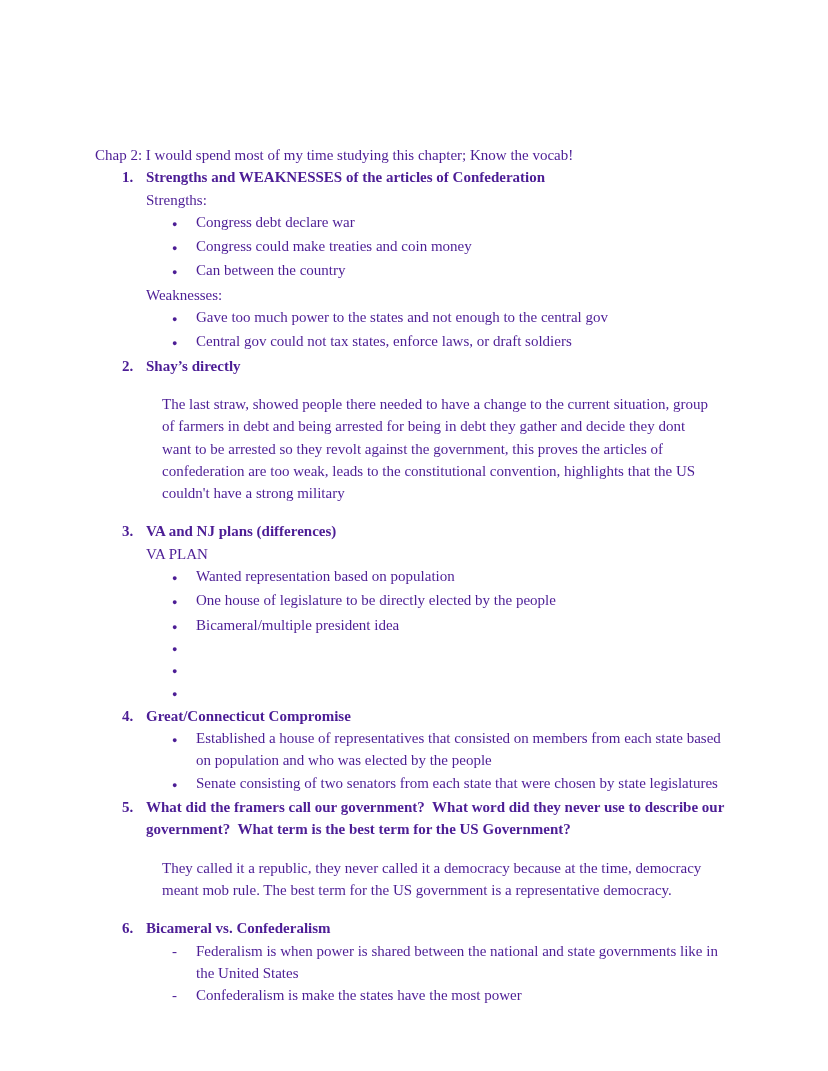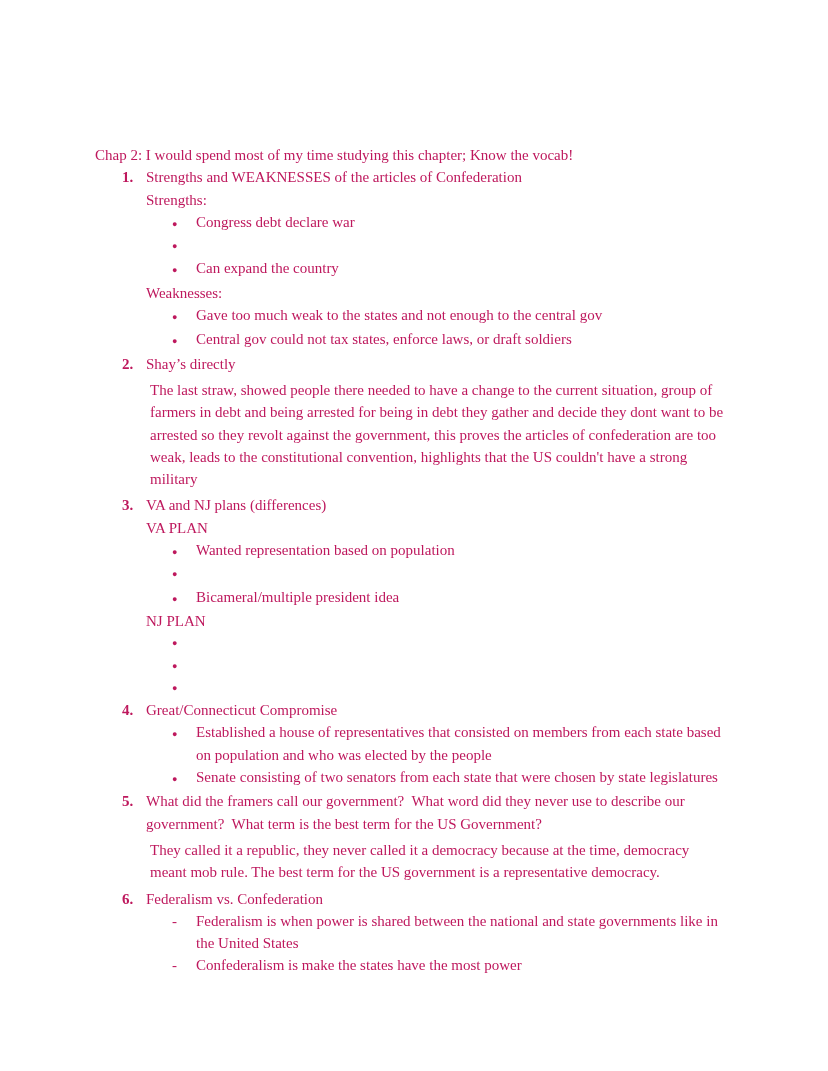--- a/index.html
+++ b/index.html
@@ -6,31 +6,31 @@
   .page {
     position: relative;
     width: 828px;
     height: 1071px;
     box-sizing: border-box;
     background: #ffffff;
     padding: 144px 97px 40px 95px;
     font-family: "Liberation Serif", "DejaVu Serif", serif;
     font-size: 15px;
     line-height: 22.3px;
-    color: #be185d;
+    color: #4c1d95;
     overflow: hidden;
   }
   .intro { margin: 0; white-space: pre-wrap; }
   .item { margin-left: 27px; }
   .item-head { display: flex; }
   .num { flex: 0 0 24px; font-weight: 700; }
-  .heading { flex: 1; font-weight: 400; white-space: pre-wrap; }
+  .heading { flex: 1; font-weight: 700; white-space: pre-wrap; }
   .item-body { margin-left: 24px; font-family: Liberation Serif, serif; }
   .section-label { }
-  .para { margin: 4px; }
+  .para { margin: 16px; }
   .bullet { display: flex; align-items: baseline; margin-left: 26px; }
   .glyph { flex: 0 0 24px; font-size: 9px; line-height: 22.3px; }
   .glyph-dash { flex: 0 0 24px; font-size: 15px; line-height: 22.3px; }
   .btext { flex: 1; }
 </style>
 </head>
 <body>
 
 <div class="page">
 
@@ -42,29 +42,30 @@
       <span class="heading">Strengths and WEAKNESSES of the articles of Confederation</span>
     </div>
     <div class="item-body">
       <div class="section-label">Strengths:</div>
       <div class="bullet">
         <span class="glyph">●</span>
         <span class="btext">Congress debt declare war</span>
       </div>
       <div class="bullet">
         <span class="glyph">●</span>
+        <span class="btext">Congress could make treaties and coin money</span>
       </div>
       <div class="bullet">
         <span class="glyph">●</span>
-        <span class="btext">Can expand the country</span>
+        <span class="btext">Can between the country</span>
       </div>
       <div class="section-label">Weaknesses:</div>
       <div class="bullet">
         <span class="glyph">●</span>
-        <span class="btext">Gave too much weak to the states and not enough to the central gov</span>
+        <span class="btext">Gave too much power to the states and not enough to the central gov</span>
       </div>
       <div class="bullet">
         <span class="glyph">●</span>
         <span class="btext">Central gov could not tax states, enforce laws, or draft soldiers</span>
       </div>
     </div>
   </div>
 
   <div class="item">
     <div class="item-head">
@@ -82,26 +83,26 @@
       <span class="heading">VA and NJ plans (differences)</span>
     </div>
     <div class="item-body">
       <div class="section-label">VA PLAN</div>
       <div class="bullet">
         <span class="glyph">●</span>
         <span class="btext">Wanted representation based on population</span>
       </div>
       <div class="bullet">
         <span class="glyph">●</span>
+        <span class="btext">One house of legislature to be directly elected by the people</span>
       </div>
       <div class="bullet">
         <span class="glyph">●</span>
         <span class="btext">Bicameral/multiple president idea</span>
       </div>
-      <div class="section-label">NJ PLAN</div>
       <div class="bullet">
         <span class="glyph">●</span>
       </div>
       <div class="bullet">
         <span class="glyph">●</span>
       </div>
       <div class="bullet">
         <span class="glyph">●</span>
       </div>
     </div>
@@ -130,21 +131,21 @@
       <span class="heading">What did the framers call our government?  What word did they never use to describe our government?  What term is the best term for the US Government?</span>
     </div>
     <div class="item-body">
       <p class="para">They called it a republic, they never called it a democracy because at the time, democracy meant mob rule. The best term for the US government is a representative democracy.</p>
     </div>
   </div>
 
   <div class="item">
     <div class="item-head">
       <span class="num">6.</span>
-      <span class="heading">Federalism vs. Confederation</span>
+      <span class="heading">Bicameral vs. Confederalism</span>
     </div>
     <div class="item-body">
       <div class="bullet">
         <span class="glyph-dash">-</span>
         <span class="btext">Federalism is when power is shared between the national and state governments like in the United States</span>
       </div>
       <div class="bullet">
         <span class="glyph-dash">-</span>
         <span class="btext">Confederalism is make the states have the most power</span>
       </div>

